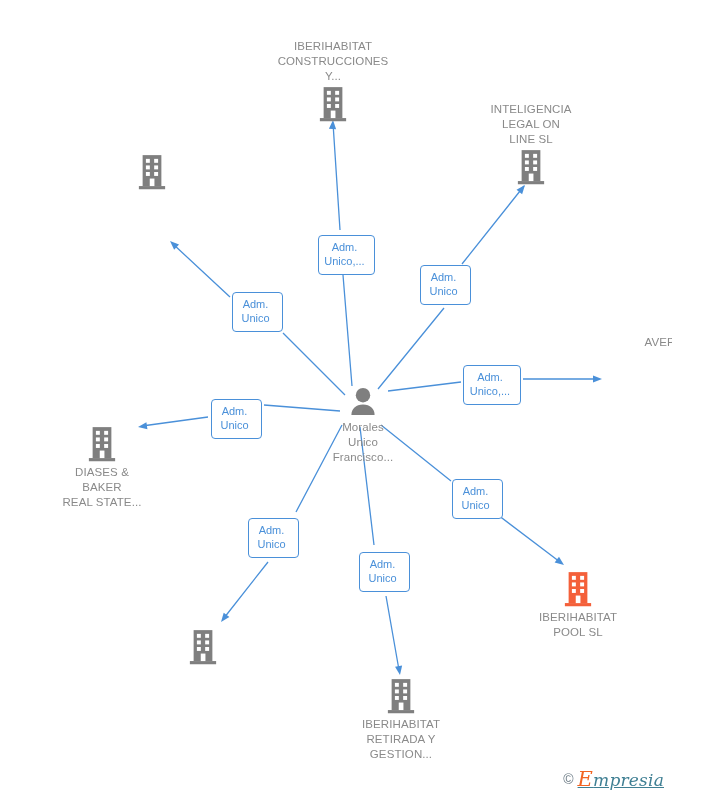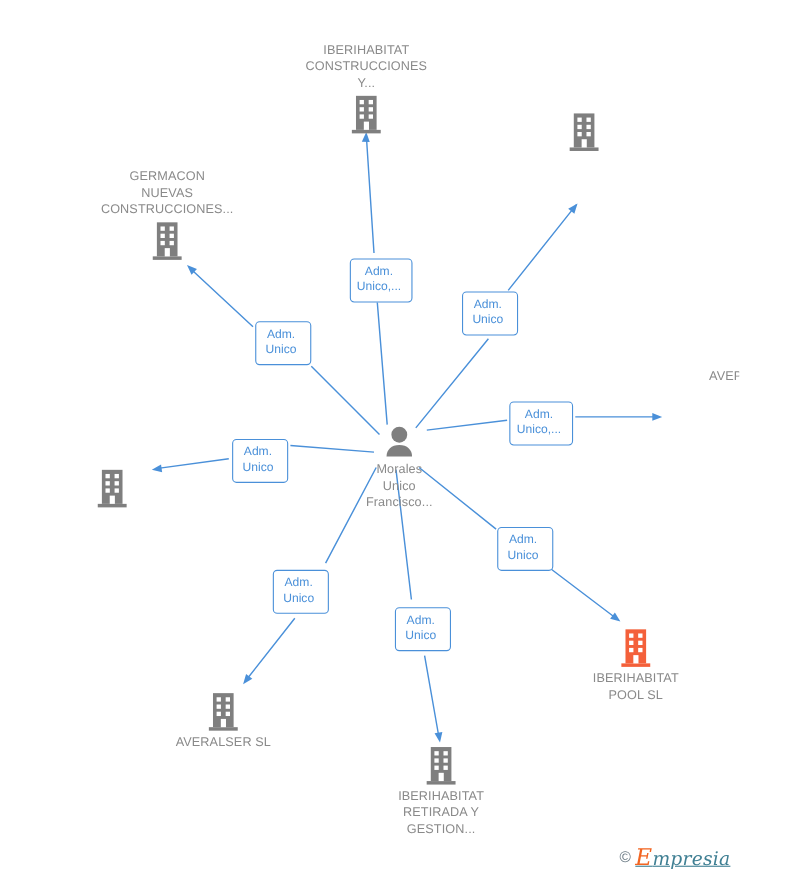--- a/index.html
+++ b/index.html
@@ -124,36 +124,36 @@
             <rect x="9.5" y="5" width="4.2" height="4.2" fill="#ffffff"></rect>
             <rect x="18.3" y="5" width="4.2" height="4.2" fill="#ffffff"></rect>
             <rect x="9.5" y="12" width="4.2" height="4.2" fill="#ffffff"></rect>
             <rect x="18.3" y="12" width="4.2" height="4.2" fill="#ffffff"></rect>
             <rect x="9.5" y="19" width="4.2" height="4.2" fill="#ffffff"></rect>
             <rect x="18.3" y="19" width="4.2" height="4.2" fill="#ffffff"></rect>
             <rect x="13.6" y="26" width="5" height="8" fill="#ffffff"></rect>
           </svg></span>
       </div>
       <div class="node label-above" style="left: 531px; top: 102px;">
+        <span class="node-label">INTELIGENCIA
+LEGAL ON
+LINE  SL</span>
         <span class="node-icon"><svg width="30" height="36" viewBox="0 0 32 38" xmlns="http://www.w3.org/2000/svg">
             <rect x="6" y="1" width="20" height="33" fill="#7f7f7f"></rect>
             <rect x="2" y="34" width="28" height="3.4" fill="#7f7f7f"></rect>
             <rect x="9.5" y="5" width="4.2" height="4.2" fill="#ffffff"></rect>
             <rect x="18.3" y="5" width="4.2" height="4.2" fill="#ffffff"></rect>
             <rect x="9.5" y="12" width="4.2" height="4.2" fill="#ffffff"></rect>
             <rect x="18.3" y="12" width="4.2" height="4.2" fill="#ffffff"></rect>
             <rect x="9.5" y="19" width="4.2" height="4.2" fill="#ffffff"></rect>
             <rect x="18.3" y="19" width="4.2" height="4.2" fill="#ffffff"></rect>
             <rect x="13.6" y="26" width="5" height="8" fill="#ffffff"></rect>
           </svg></span>
       </div>
       <div class="node label-above" style="left: 152px; top: 154px;">
-        <span class="node-label">GERMACON
-NUEVAS
-CONSTRUCCIONES...</span>
         <span class="node-icon"><svg width="30" height="36" viewBox="0 0 32 38" xmlns="http://www.w3.org/2000/svg">
             <rect x="6" y="1" width="20" height="33" fill="#7f7f7f"></rect>
             <rect x="2" y="34" width="28" height="3.4" fill="#7f7f7f"></rect>
             <rect x="9.5" y="5" width="4.2" height="4.2" fill="#ffffff"></rect>
             <rect x="18.3" y="5" width="4.2" height="4.2" fill="#ffffff"></rect>
             <rect x="9.5" y="12" width="4.2" height="4.2" fill="#ffffff"></rect>
             <rect x="18.3" y="12" width="4.2" height="4.2" fill="#ffffff"></rect>
             <rect x="9.5" y="19" width="4.2" height="4.2" fill="#ffffff"></rect>
             <rect x="18.3" y="19" width="4.2" height="4.2" fill="#ffffff"></rect>
             <rect x="13.6" y="26" width="5" height="8" fill="#ffffff"></rect>
@@ -178,34 +178,36 @@
             <rect x="6" y="1" width="20" height="33" fill="#7f7f7f"></rect>
             <rect x="2" y="34" width="28" height="3.4" fill="#7f7f7f"></rect>
             <rect x="9.5" y="5" width="4.2" height="4.2" fill="#ffffff"></rect>
             <rect x="18.3" y="5" width="4.2" height="4.2" fill="#ffffff"></rect>
             <rect x="9.5" y="12" width="4.2" height="4.2" fill="#ffffff"></rect>
             <rect x="18.3" y="12" width="4.2" height="4.2" fill="#ffffff"></rect>
             <rect x="9.5" y="19" width="4.2" height="4.2" fill="#ffffff"></rect>
             <rect x="18.3" y="19" width="4.2" height="4.2" fill="#ffffff"></rect>
             <rect x="13.6" y="26" width="5" height="8" fill="#ffffff"></rect>
           </svg></span>
+        <span class="node-label">DIASES &amp;
+BAKER
+REAL STATE...</span>
       </div>
       <div class="node label-below" style="left: 203px; top: 629px;">
         <span class="node-icon"><svg width="30" height="36" viewBox="0 0 32 38" xmlns="http://www.w3.org/2000/svg">
             <rect x="6" y="1" width="20" height="33" fill="#7f7f7f"></rect>
             <rect x="2" y="34" width="28" height="3.4" fill="#7f7f7f"></rect>
             <rect x="9.5" y="5" width="4.2" height="4.2" fill="#ffffff"></rect>
             <rect x="18.3" y="5" width="4.2" height="4.2" fill="#ffffff"></rect>
             <rect x="9.5" y="12" width="4.2" height="4.2" fill="#ffffff"></rect>
             <rect x="18.3" y="12" width="4.2" height="4.2" fill="#ffffff"></rect>
             <rect x="9.5" y="19" width="4.2" height="4.2" fill="#ffffff"></rect>
             <rect x="18.3" y="19" width="4.2" height="4.2" fill="#ffffff"></rect>
             <rect x="13.6" y="26" width="5" height="8" fill="#ffffff"></rect>
           </svg></span>
-        <span class="node-label">AVERALSER SL</span>
       </div>
       <div class="node label-below" style="left: 401px; top: 678px;">
         <span class="node-icon"><svg width="30" height="36" viewBox="0 0 32 38" xmlns="http://www.w3.org/2000/svg">
             <rect x="6" y="1" width="20" height="33" fill="#7f7f7f"></rect>
             <rect x="2" y="34" width="28" height="3.4" fill="#7f7f7f"></rect>
             <rect x="9.5" y="5" width="4.2" height="4.2" fill="#ffffff"></rect>
             <rect x="18.3" y="5" width="4.2" height="4.2" fill="#ffffff"></rect>
             <rect x="9.5" y="12" width="4.2" height="4.2" fill="#ffffff"></rect>
             <rect x="18.3" y="12" width="4.2" height="4.2" fill="#ffffff"></rect>
             <rect x="9.5" y="19" width="4.2" height="4.2" fill="#ffffff"></rect>

